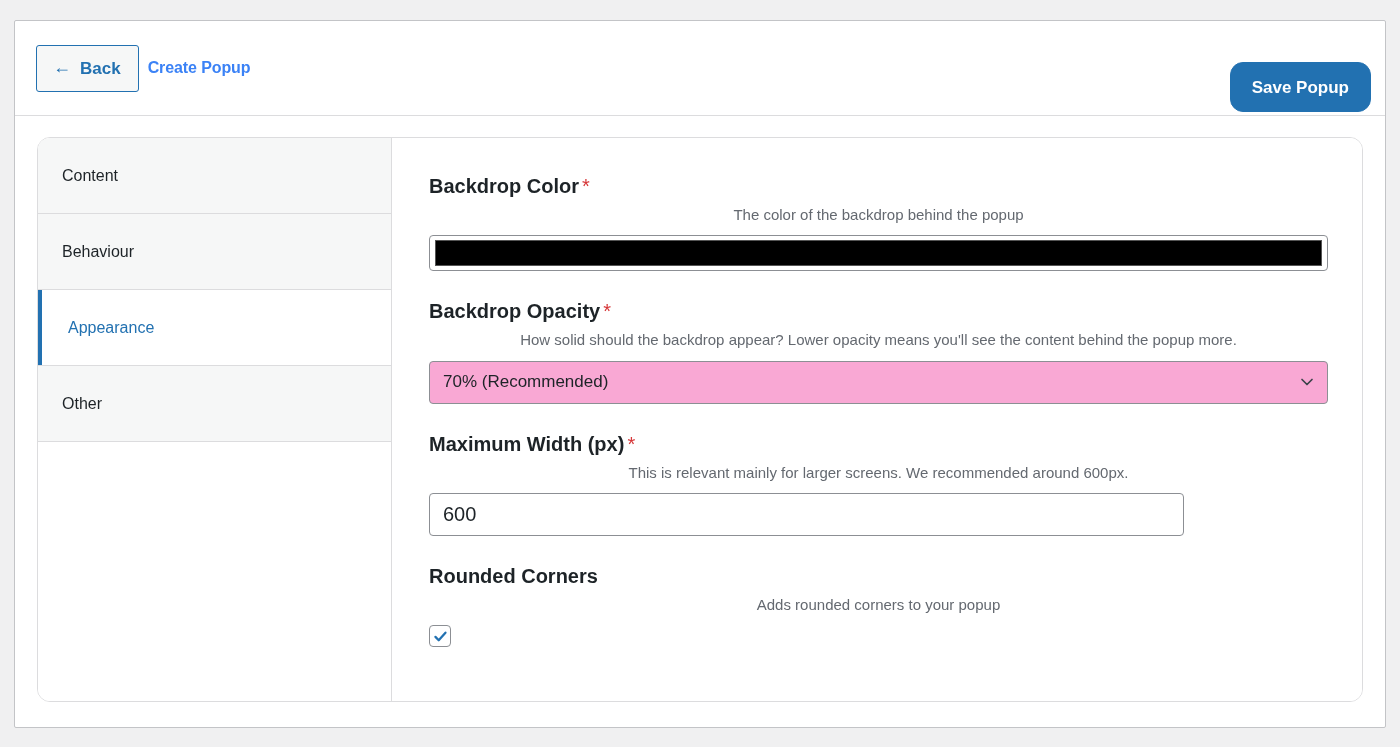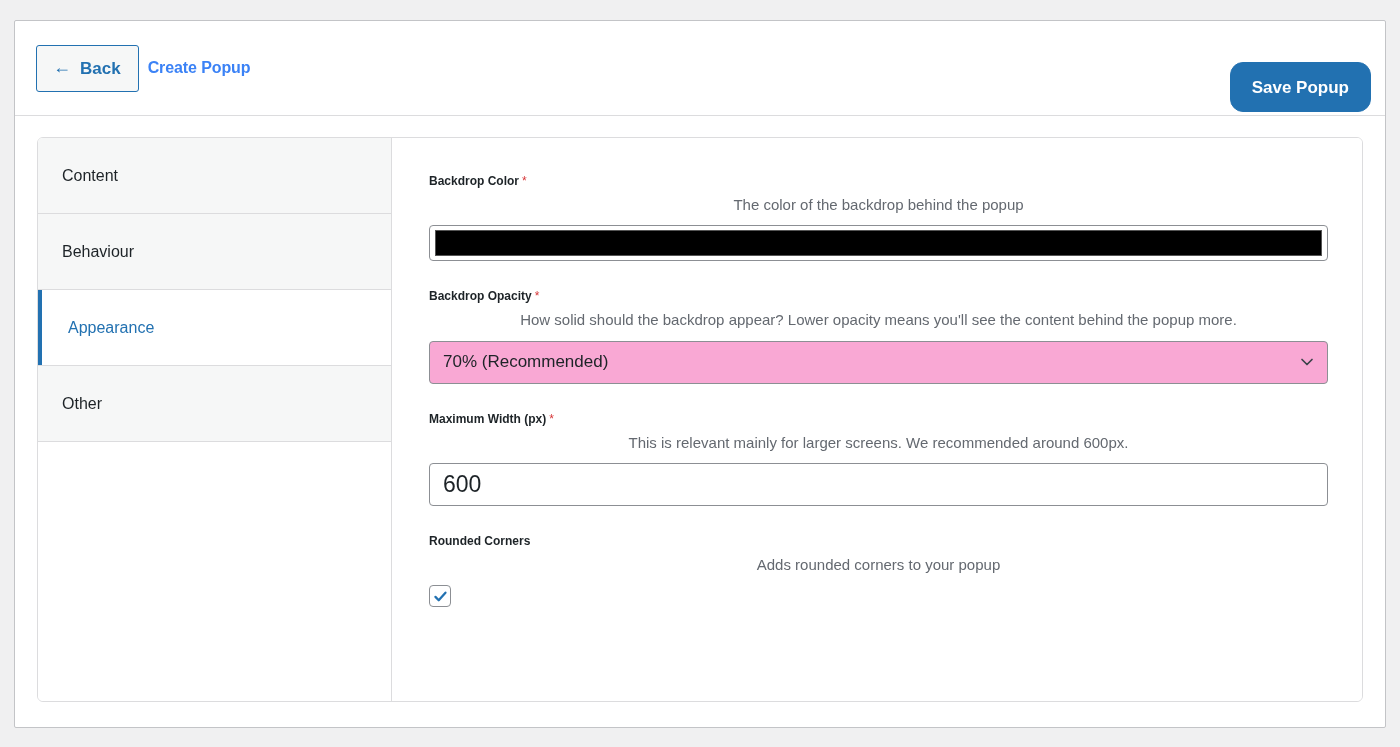--- a/index.html
+++ b/index.html
@@ -99,21 +99,21 @@
     position: relative;
     display: flex;
     height: 612px;
     padding: 21px 22px 26px 22px;
   }
 
   .panel {
     display: flex;
     width: 100%;
     border: 1px solid #dcdcde;
-    border-radius: 6px;
+    border-radius: 13px;
     background: #ffffff;
     overflow: hidden;
   }
 
   
   .sidebar {
     width: 354px;
     flex: 0 0 354px;
     border-right: 1px solid #dcdcde;
     background: #ffffff;
@@ -150,21 +150,21 @@
   .content {
     flex: 1 1 auto;
     padding: 36px 38px 0 37px;
     background: #ffffff;
   }
 
   .field { margin-bottom: 28px; }
   .field.last { margin-bottom: 0; }
 
   .field-label {
-    font-size: 12px;
+    font-size: 20px;
     font-weight: 700;
     color: #1d2327;
     line-height: 1.25;
     margin-bottom: 6px;
   }
   .required-mark {
     color: #d63638;
     font-weight: 400;
     margin-left: 3px;
   }
@@ -215,27 +215,27 @@
     top: 50%;
     transform: translateY(-50%);
     width: 14px;
     height: 14px;
     display: block;
   }
   .chevron-down-icon svg { display: block; }
 
   
   .text-input {
-    width: 899px;
+    width: 755px;
     height: 43px;
     background: #ffffff;
     border: 1px solid #8c8f94;
     border-radius: 4px;
     padding: 0 13px;
-    font-size: 23px;
+    font-size: 20px;
     color: #1d2327;
     font-family: "Liberation Sans", sans-serif;
     outline: none;
   }
 
   
   .checkbox {
     width: 22px;
     height: 22px;
     background: #ffffff;

